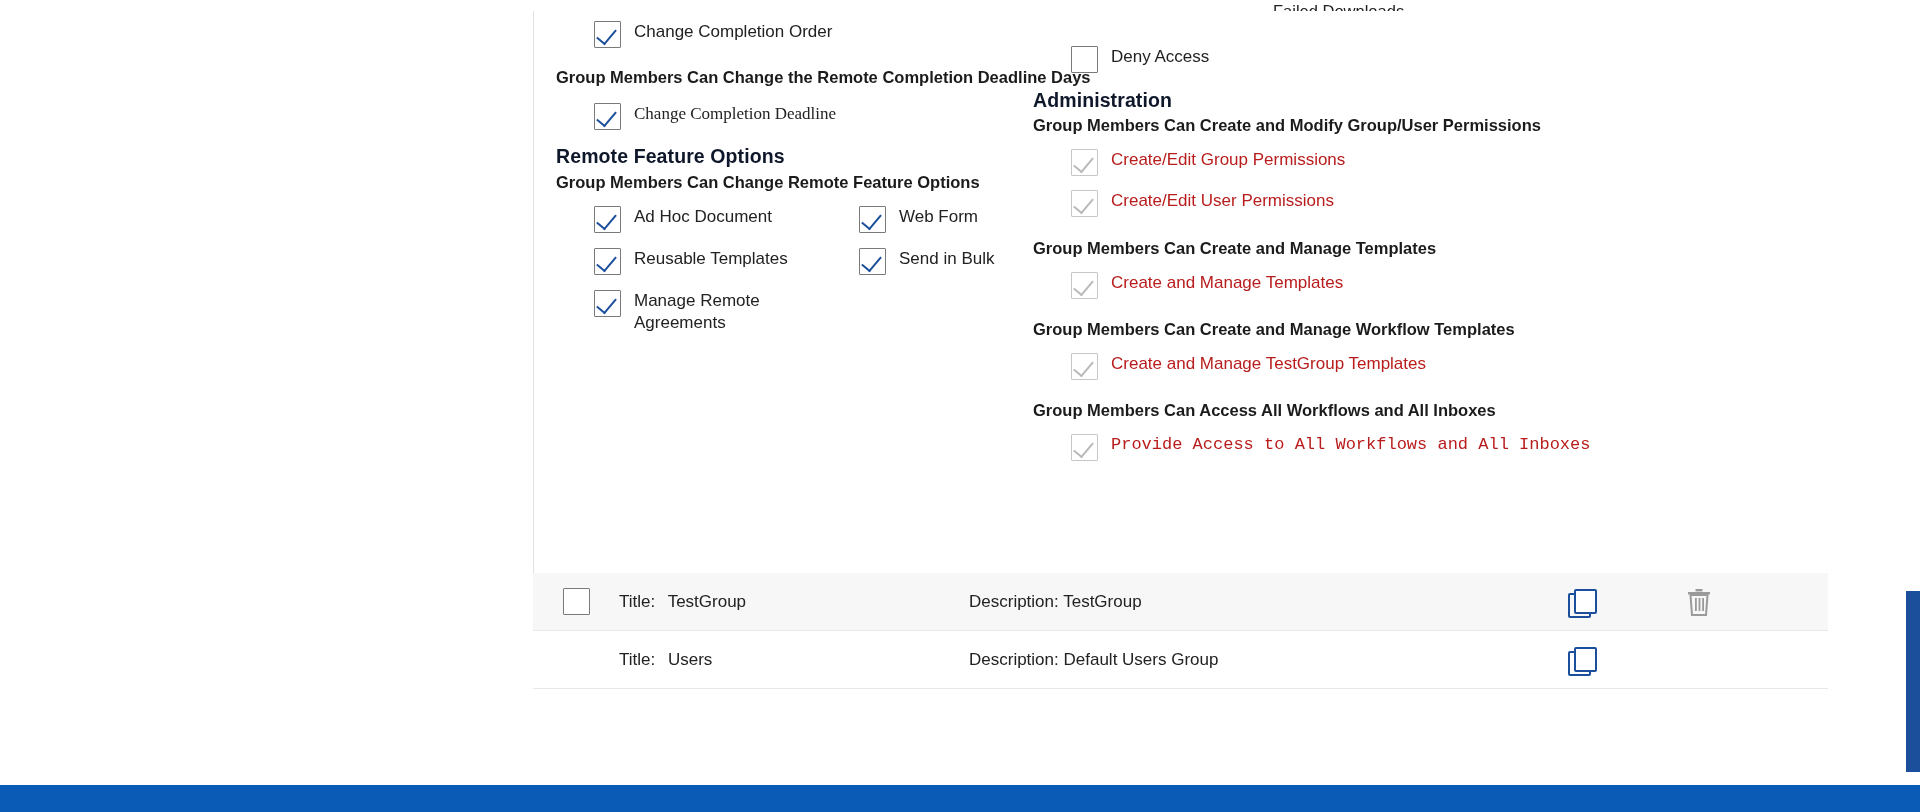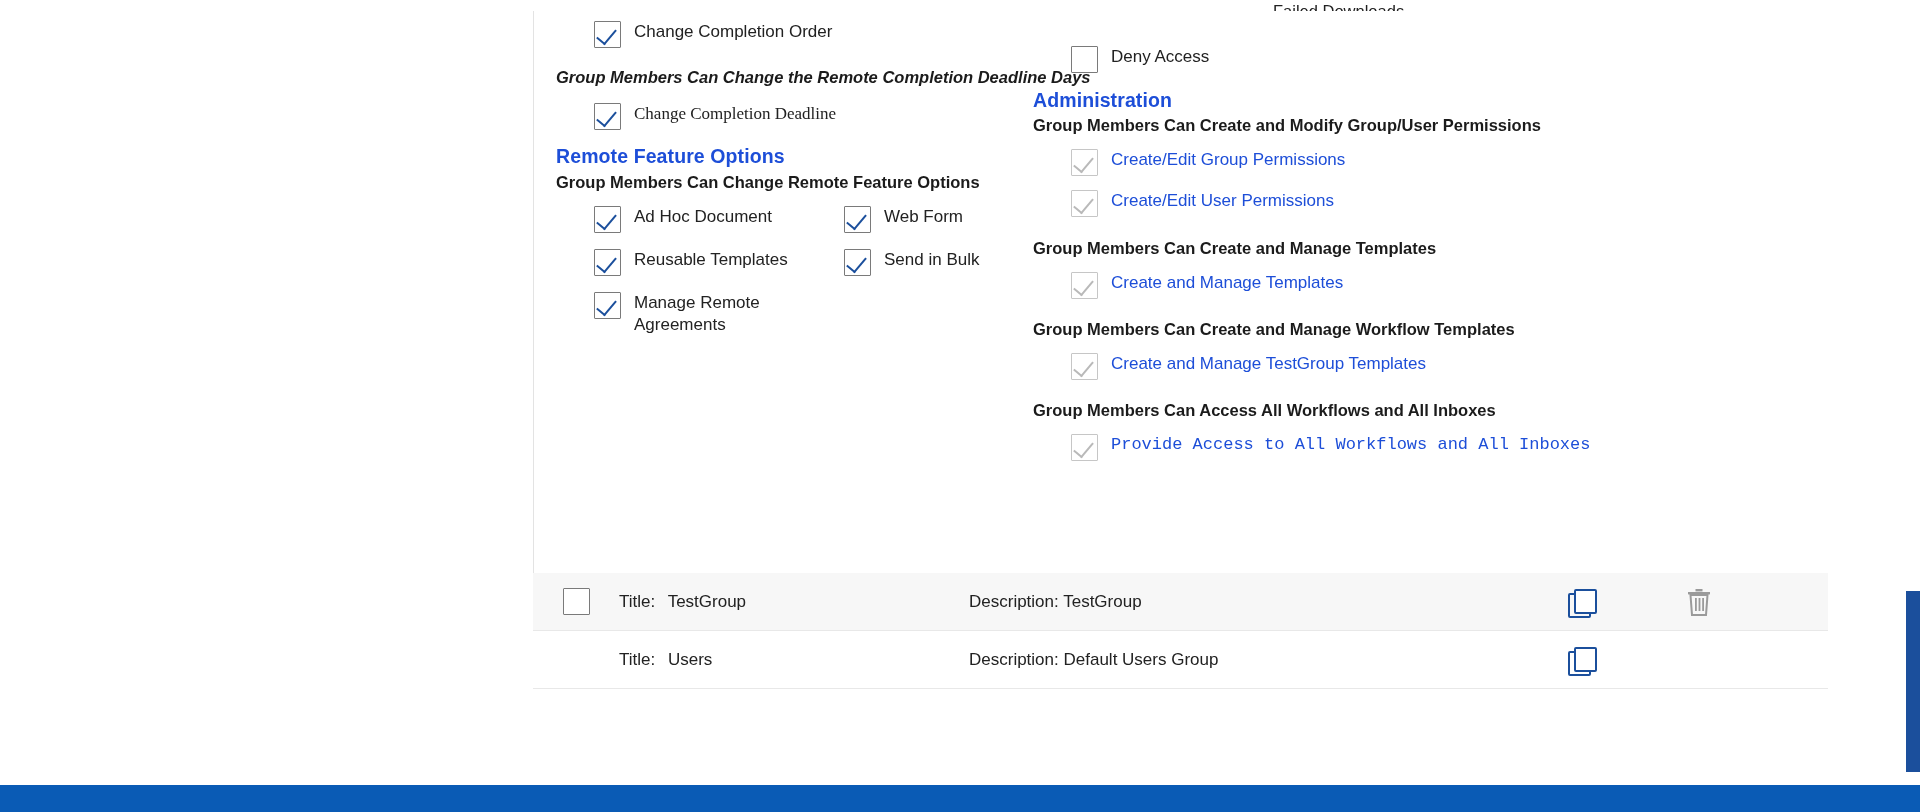--- a/index.html
+++ b/index.html
@@ -41,35 +41,35 @@
     position: absolute;
     left: 660px;
     top: 0px;
     width: 620px;
   }
 
   
   .section-head {
     font-size: 19.5px;
     font-weight: bold;
-    color: #1d4ed8;
+    color: #0f172a;
     letter-spacing: 0.1px;
   }
   .sub-head {
     font-size: 16.5px;
     font-weight: bold;
     color: #1b1b1b;
   }
   .cb-label {
     font-size: 17px;
     color: #222222;
     line-height: 22px;
   }
   .cb-label.disabled {
-    color: #1d4ed8;
+    color: #b91c1c;
   }
 
   
   .cb-row {
     display: flex;
     align-items: flex-start;
     gap: 13px;
   }
   .checkbox {
     width: 27px;
@@ -220,32 +220,32 @@
 
   <div class="perm-card">
 
     <div class="col-left">
 
       <div class="cb-row" style="position:absolute; left:0px; top:10px;">
         <span class="checkbox checked"></span>
         <span class="cb-label">Change Completion Order</span>
       </div>
 
-      <div class="sub-head" style="position:absolute; left:-38px; top:57px; width:560px;font-style:italic;">Group Members Can Change the Remote Completion Deadline Days</div>
+      <div class="sub-head" style="position:absolute; left:-38px; top:57px; width:560px;">Group Members Can Change the Remote Completion Deadline Days</div>
 
       <div class="cb-row" style="position:absolute; left:0px; top:92px;font-family:Liberation Serif, serif;">
         <span class="checkbox checked"></span>
         <span class="cb-label">Change Completion Deadline</span>
       </div>
 
       <div class="section-head" style="position:absolute; left:-38px; top:134px;">Remote Feature Options</div>
 
       <div class="sub-head" style="position:absolute; left:-38px; top:162px; width:560px;">Group Members Can Change Remote Feature Options</div>
 
-      <div class="cb-grid" style="position:absolute; left:0px; top:195px;">
+      <div class="cb-grid" style="position:absolute; left:0px; top:195px;gap:15px;">
 
         <div class="cb-row">
           <span class="checkbox checked"></span>
           <span class="cb-label">Ad Hoc Document</span>
         </div>
 
         <div class="cb-row" style="margin-left:20px;">
           <span class="checkbox checked"></span>
           <span class="cb-label">Web Form</span>
         </div>

